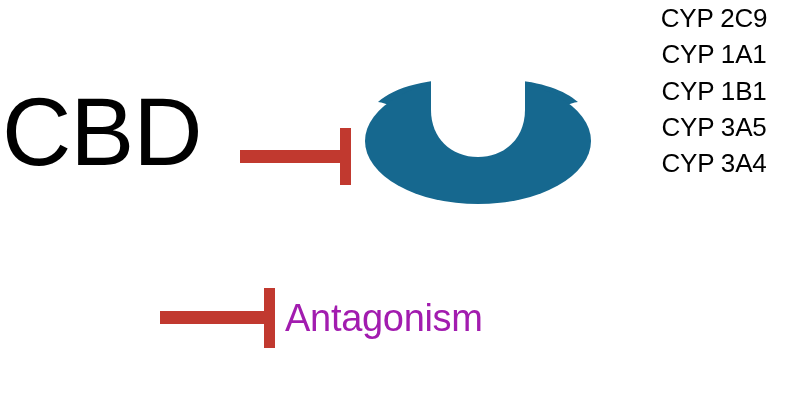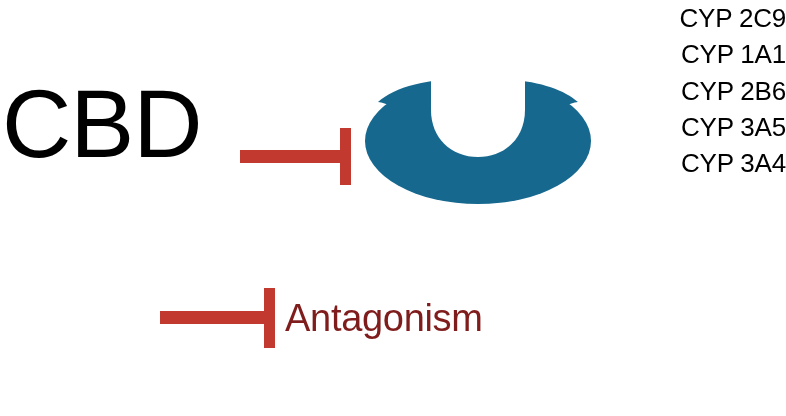--- a/index.html
+++ b/index.html
@@ -16,21 +16,21 @@
     width: 786px;
     height: 416px;
     background: #ffffff;
     overflow: hidden;
   }
 
   
   #cbd-label {
     position: absolute;
     left: 2px;
-    top: 76px;
+    top: 84px;
     font-family: "Liberation Sans", sans-serif;
     font-size: 96px;
     line-height: 96px;
     font-weight: 400;
     color: #000000;
     letter-spacing: -1px;
     white-space: nowrap;
   }
 
   
@@ -78,21 +78,21 @@
     left: 642px;
     top: 0px;
     width: 144px;
   }
   .cyp-item {
     font-family: "Liberation Sans", sans-serif;
     font-size: 26px;
     line-height: 36.3px;
     color: #000000;
     white-space: nowrap;
-    text-align: right;
+    text-align: center;
     letter-spacing: -0.2px;
   }
 
   
   #legend {
     position: absolute;
     left: 160px;
     top: 288px;
     height: 62px;
   }
@@ -119,21 +119,21 @@
     height: 60px;
     background: #c1392f;
   }
   #legend-label {
     position: absolute;
     left: 125px;
     top: 8px;
     font-family: "Liberation Sans", sans-serif;
     font-size: 38px;
     line-height: 44px;
-    color: #7f1d1d;
+    color: #a21caf;
     white-space: nowrap;
     letter-spacing: -0.3px;
   }
 </style>
 </head>
 <body>
 
 <div id="figure">
 
   <div id="cbd-label">CBD</div>
@@ -163,21 +163,21 @@
                C 66 60 86 79 113 79
                C 140 79 160 60 160 32
                L 160 -10
                Z"></path>
     </svg>
   </div>
 
   <div id="cyp-list">
     <div class="cyp-item">CYP 2C9</div>
     <div class="cyp-item">CYP 1A1</div>
-    <div class="cyp-item">CYP 2B6</div>
+    <div class="cyp-item">CYP 1B1</div>
     <div class="cyp-item">CYP 3A5</div>
     <div class="cyp-item">CYP 3A4</div>
   </div>
 
   <div id="legend">
     <div id="legend-symbol">
       <div id="legend-shaft"></div>
       <div id="legend-head"></div>
     </div>
     <div id="legend-label">Antagonism</div>

